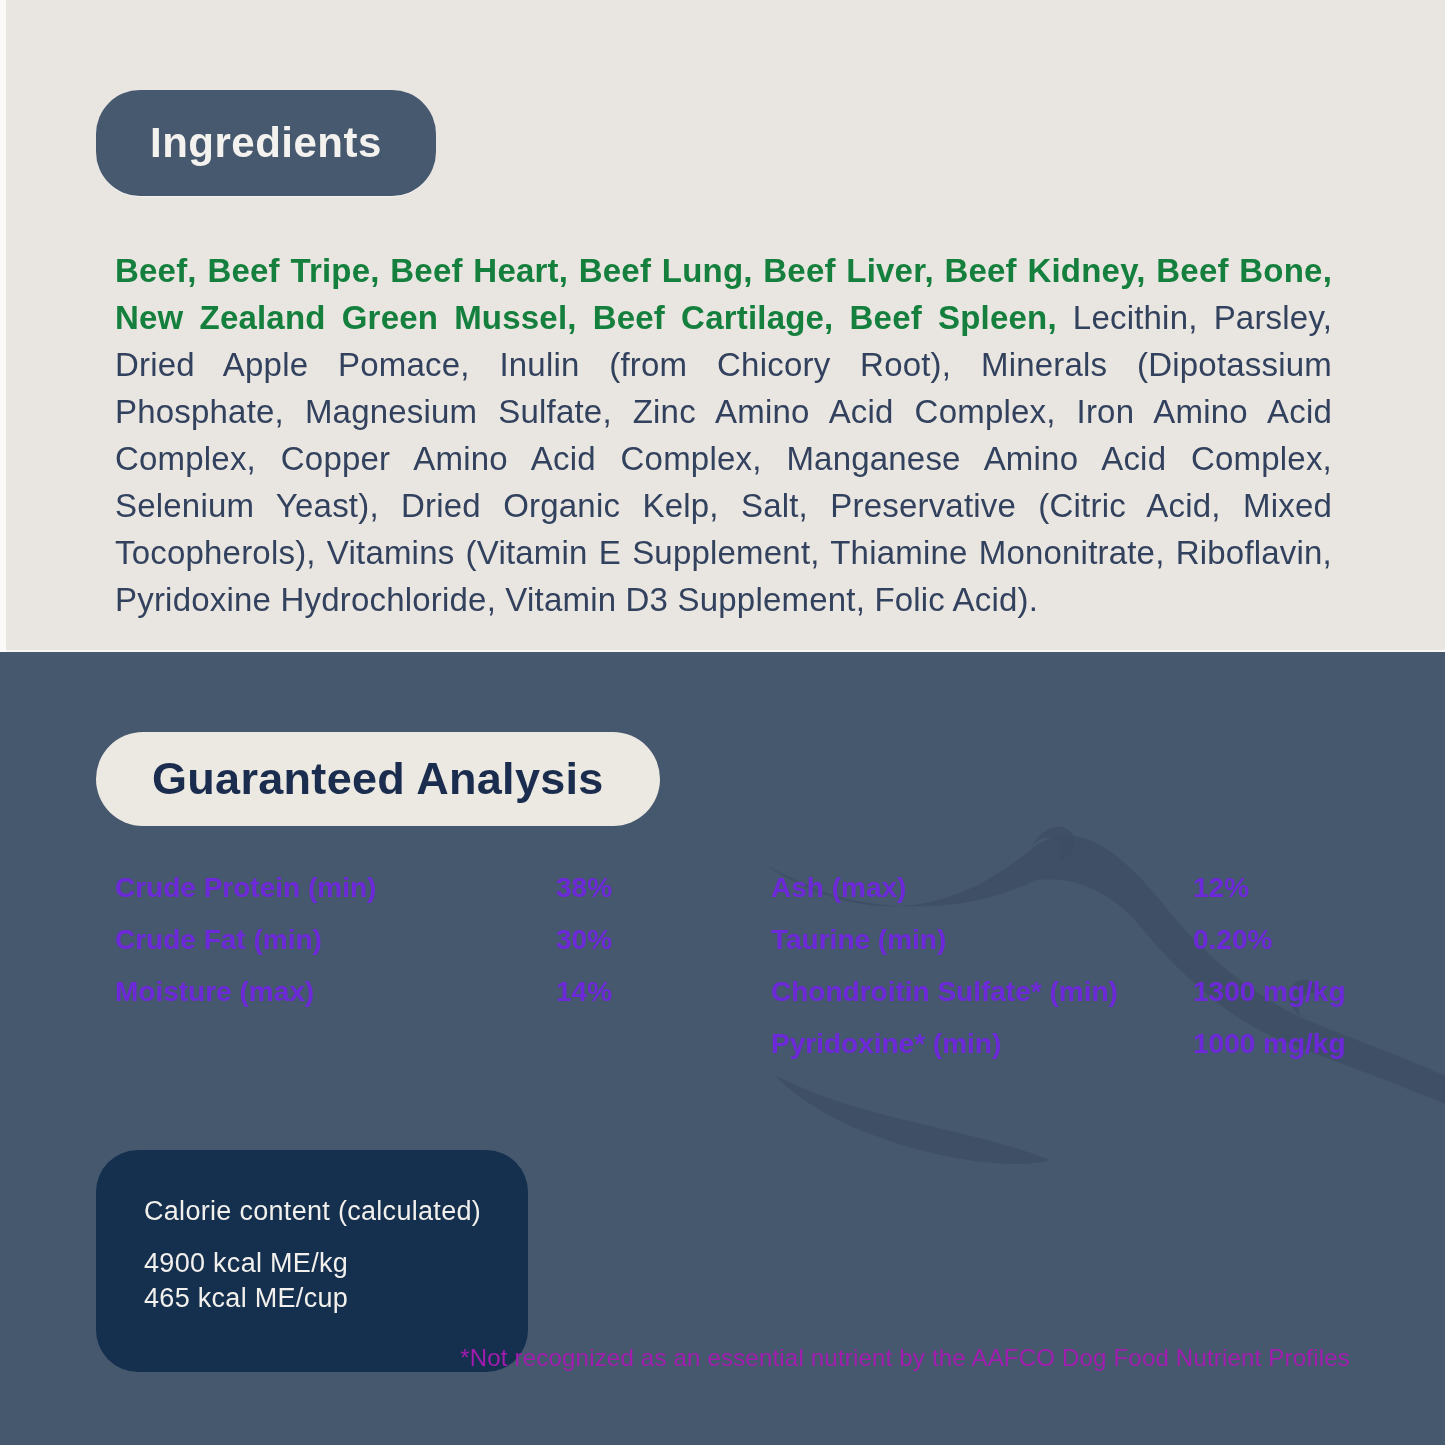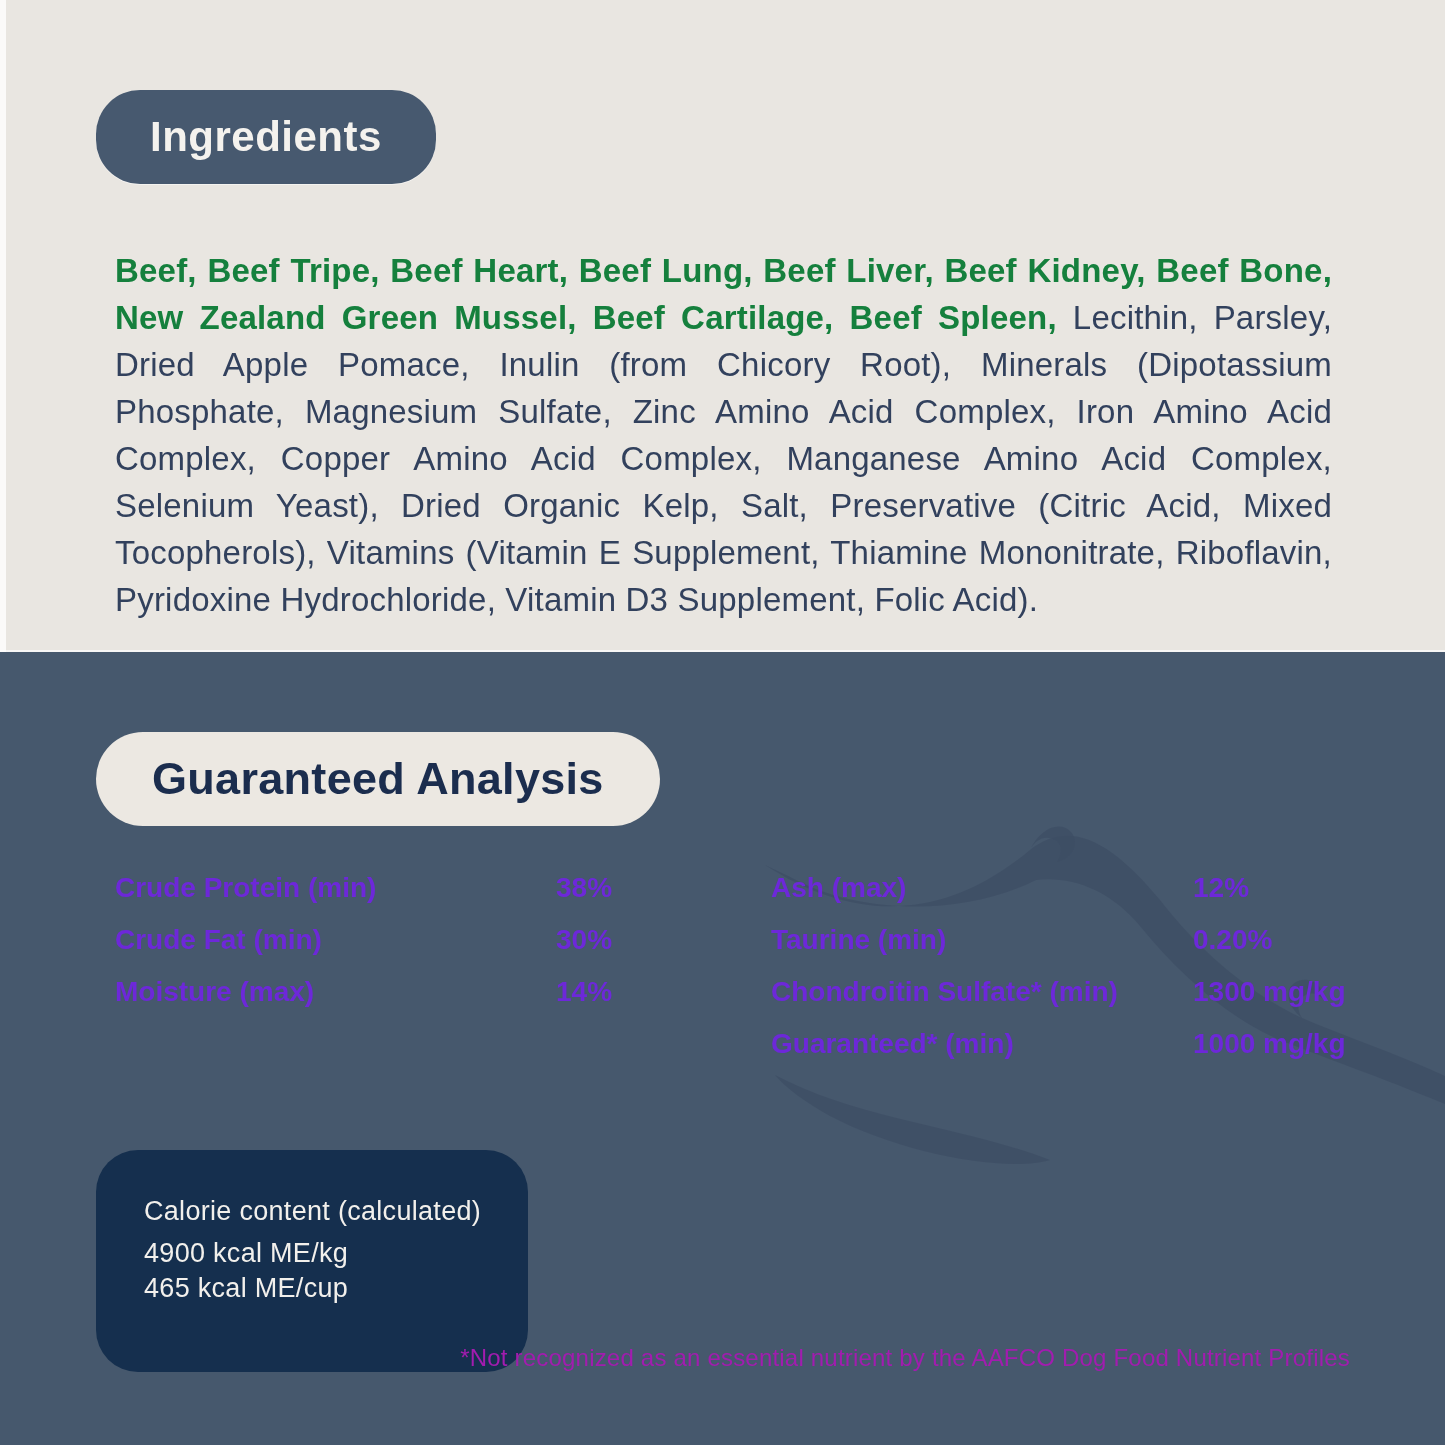--- a/index.html
+++ b/index.html
@@ -20,21 +20,21 @@
     background:#fbfaf9;
   }
   .section-divider{
     position:absolute;left:0;top:650px;width:1445px;height:2px;
     background:rgba(255,255,255,0.65);
   }
 
   .ingredients-pill{
     position:absolute;left:96px;top:90px;height:78px;
     display:inline-flex;align-items:center;
-    padding:8px 54px;border-radius:44px;
+    padding:14px 54px;border-radius:44px;
     background:#47596f;
     box-shadow:0 1px 0 rgba(255,255,255,0.5);
   }
   .ingredients-pill .pill-text{
     color:#f4f2ee;font-size:42px;font-weight:700;letter-spacing:0.5px;
   }
 
   .ingredients-paragraph{
     position:absolute;left:115px;top:214px;width:1217px;
     font-size:33px;line-height:47px;
@@ -81,21 +81,21 @@
   .calorie-box{
     position:absolute;left:96px;top:1150px;width:432px;height:222px;
     background:#152f4e;border-radius:42px;
     box-sizing:border-box;
     padding:44px 30px 0 48px;
   }
   .calorie-line{
     color:#f2f0ec;font-size:27px;line-height:35px;letter-spacing:0.3px;
     white-space:nowrap;
   }
-  .calorie-values{margin-top:7px;}
+  .calorie-values{margin-top:17px;}
 
   .footnote{
     position:absolute;right:95px;top:1344px;
     color:#a21caf;font-size:24px;letter-spacing:0.2px;
     white-space:nowrap;
   }
 </style>
 </head>
 <body>
 
@@ -169,21 +169,21 @@
     </div>
     <div class="ga-row">
       <span class="ga-label">Taurine (min)</span>
       <span class="ga-value">0.20%</span>
     </div>
     <div class="ga-row">
       <span class="ga-label">Chondroitin Sulfate* (min)</span>
       <span class="ga-value">1300 mg/kg</span>
     </div>
     <div class="ga-row">
-      <span class="ga-label">Guaranteed* (min)</span>
+      <span class="ga-label">Pyridoxine* (min)</span>
       <span class="ga-value">1000 mg/kg</span>
     </div>
   </div>
 
   <div class="calorie-box">
     <div class="calorie-line">Calorie content (calculated)</div>
     <div class="calorie-values">
       <div class="calorie-line">4900 kcal ME/kg</div>
       <div class="calorie-line">465 kcal ME/cup</div>
     </div>

